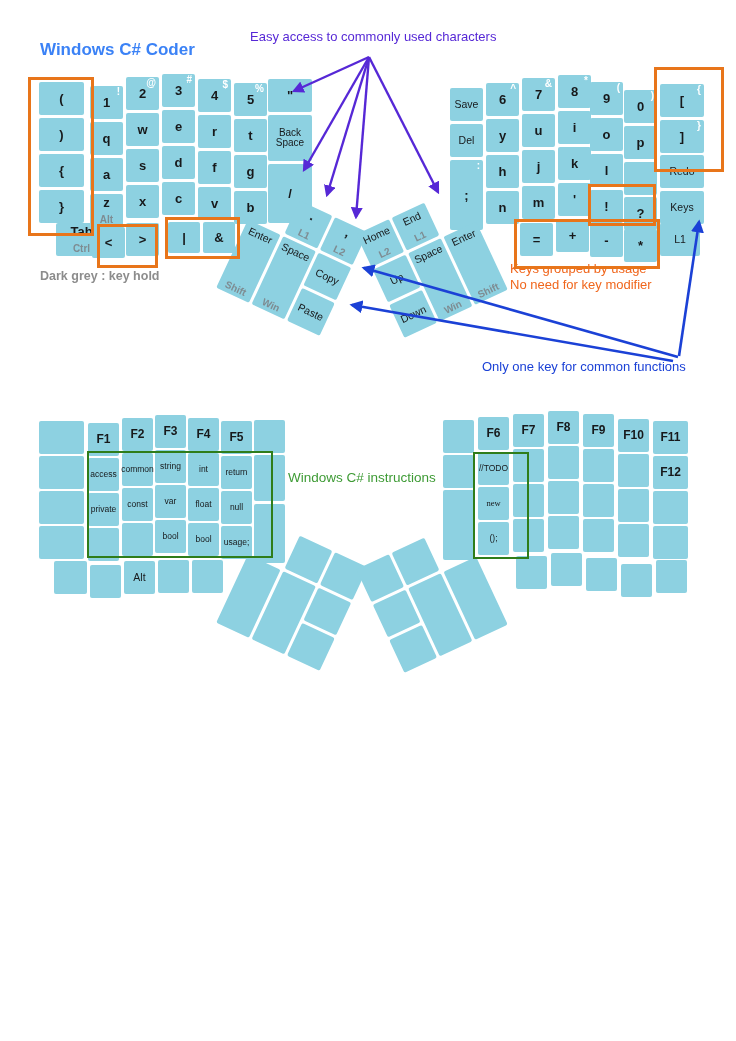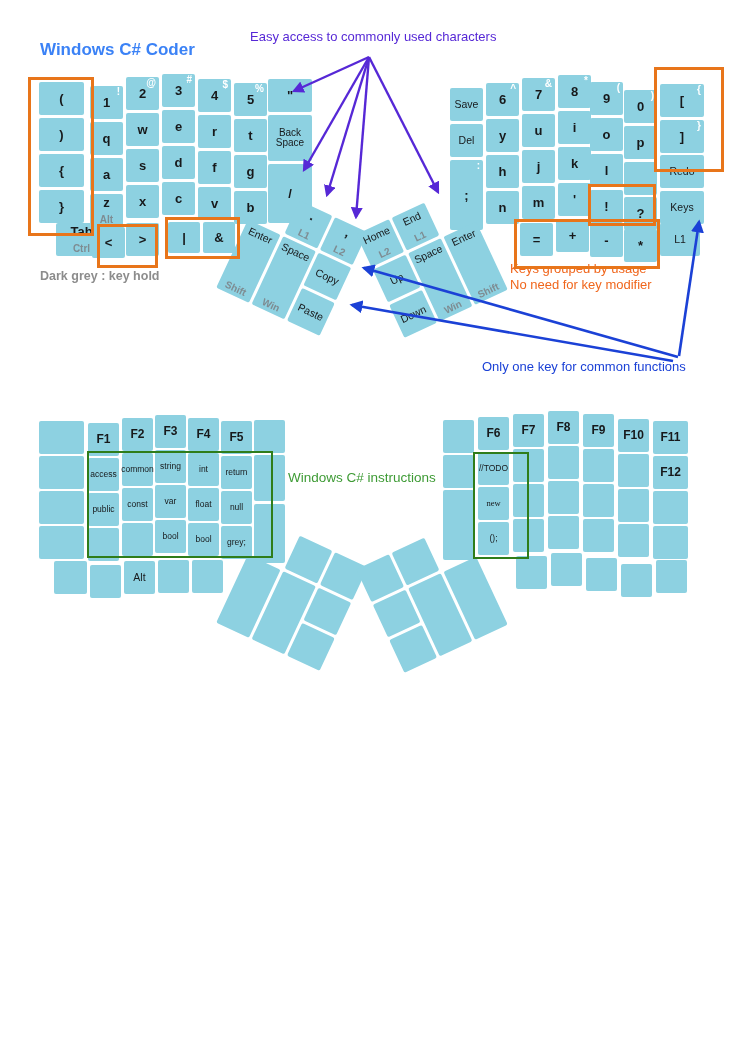--- a/index.html
+++ b/index.html
@@ -289,21 +289,21 @@
         </div>
         <div class="key tc" style="left: 188px; top: 453px; width: 31px; height: 33px;">
           <span class="main">int</span>
         </div>
         <div class="key tc" style="left: 221px; top: 456px; width: 31px; height: 33px;">
           <span class="main">return</span>
         </div>
         <div class="key" style="left: 254px; top: 455px; width: 31px; height: 46px;"></div>
         <div class="key" style="left: 39px; top: 491px; width: 45px; height: 33px;"></div>
         <div class="key tc" style="left: 88px; top: 493px; width: 31px; height: 33px;">
-          <span class="main">public</span>
+          <span class="main">private</span>
         </div>
         <div class="key tc" style="left: 122px; top: 488px; width: 31px; height: 33px;">
           <span class="main">const</span>
         </div>
         <div class="key tc" style="left: 155px; top: 485px; width: 31px; height: 33px;">
           <span class="main">var</span>
         </div>
         <div class="key tc" style="left: 188px; top: 488px; width: 31px; height: 33px;">
           <span class="main">float</span>
         </div>
@@ -314,21 +314,21 @@
         <div class="key" style="left: 39px; top: 526px; width: 45px; height: 33px;"></div>
         <div class="key" style="left: 88px; top: 528px; width: 31px; height: 33px;"></div>
         <div class="key" style="left: 122px; top: 523px; width: 31px; height: 33px;"></div>
         <div class="key tc" style="left: 155px; top: 520px; width: 31px; height: 33px;">
           <span class="main">bool</span>
         </div>
         <div class="key tc" style="left: 188px; top: 523px; width: 31px; height: 33px;">
           <span class="main">bool</span>
         </div>
         <div class="key tc" style="left: 221px; top: 526px; width: 31px; height: 33px;">
-          <span class="main">grey;</span>
+          <span class="main">usage;</span>
         </div>
         <div class="key" style="left: 54px; top: 561px; width: 33px; height: 33px;"></div>
         <div class="key" style="left: 90px; top: 565px; width: 31px; height: 33px;"></div>
         <div class="key tw" style="left: 124px; top: 561px; width: 31px; height: 33px;">
           <span class="main">Alt</span>
         </div>
         <div class="key" style="left: 158px; top: 560px; width: 31px; height: 33px;"></div>
         <div class="key" style="left: 192px; top: 560px; width: 31px; height: 33px;"></div>
       </div>
       <div style="position: absolute; inset: 0px;">

